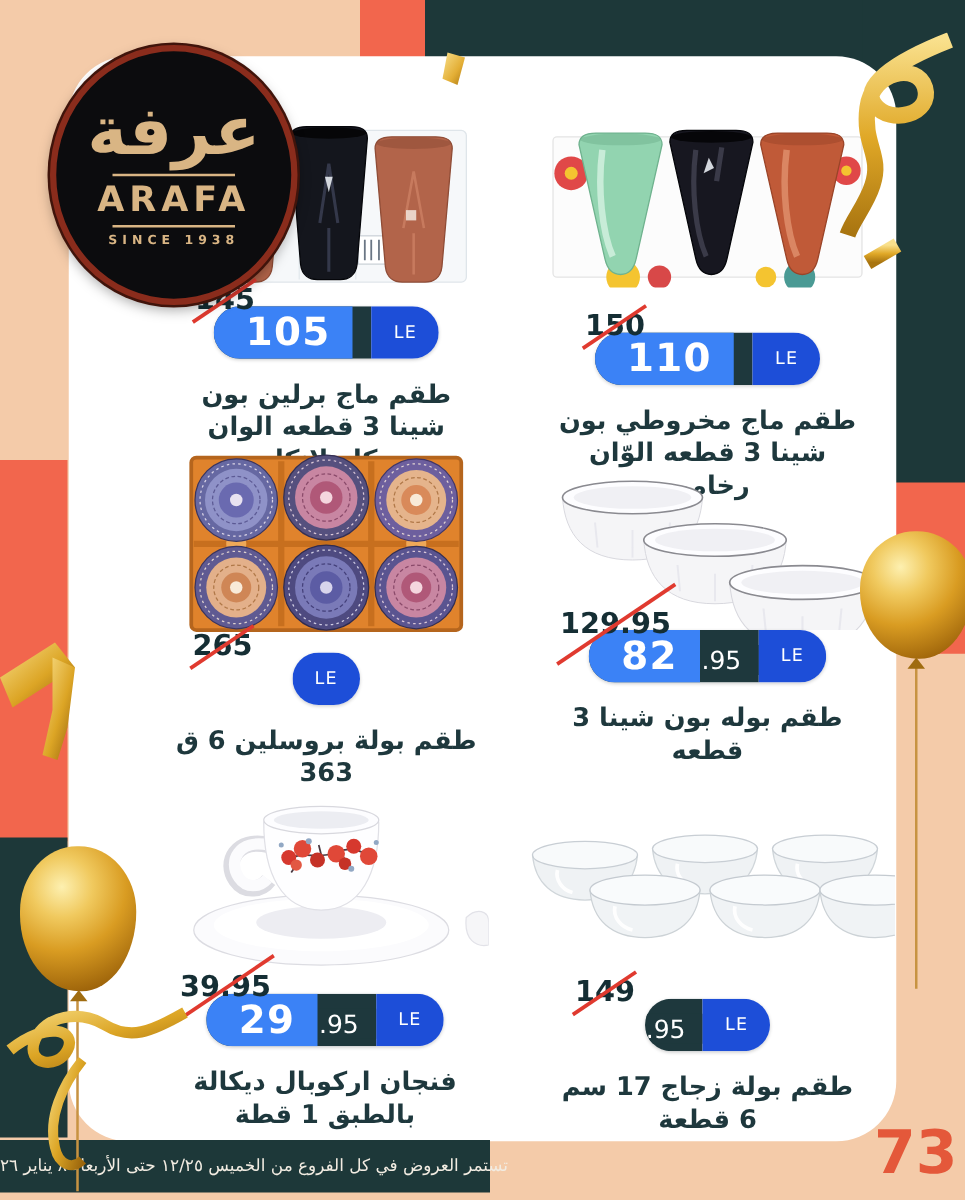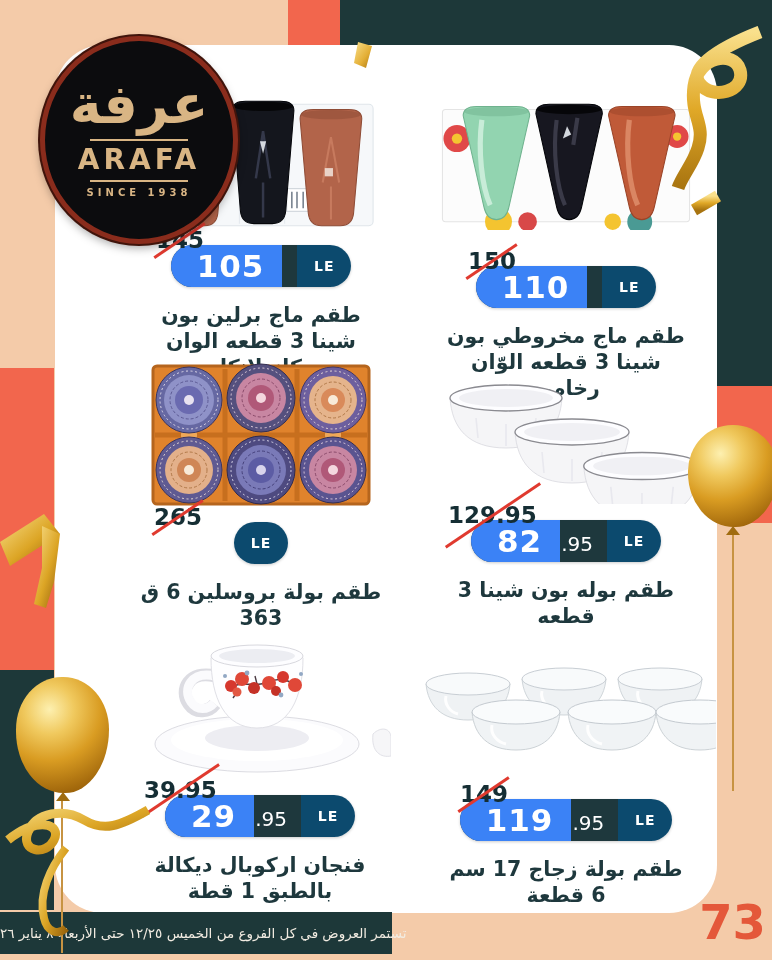--- a/index.html
+++ b/index.html
@@ -31,38 +31,38 @@
   .cell1{left:122px;top:92px;width:278px;}
   .cell2{left:420px;top:95px;width:292px;}
   .cell3{left:122px;top:360px;width:278px;}
   .cell4{left:420px;top:352px;width:292px;}
   .cell5{left:118px;top:626px;width:284px;}
   .cell6{left:416px;top:646px;width:300px;}
   .price-row{position:relative;width:100%;height:44px;display:flex;justify-content:center;}
   .cell1 .price-row{margin-top:8px;}
   .cell2 .price-row{margin-top:36px;}
   .cell3 .price-row{margin-top:12px;}
-  .cell4 .price-row{margin-top:16px;}
+  .cell4 .price-row{}
   .cell5 .price-row{margin-top:14px;}
   .cell6 .price-row{margin-top:28px;}
   .old-price{position:absolute;top:-18px;font-weight:bold;font-size:23px;color:#152e34;}
   .cell1 .old-price{left:34px;}  .cell2 .old-price{left:48px;}
   .cell3 .old-price{left:32px;}  .cell4 .old-price{left:28px;}
   .cell5 .old-price{left:26px;}  .cell6 .old-price{left:44px;}
   .old-price::after{content:"";position:absolute;left:-14%;top:46%;width:128%;height:3px;
         background:#e03a2f;transform:rotate(-34deg);}
   .pill{display:flex;align-items:stretch;height:42px;border-radius:22px;overflow:hidden;
         box-shadow:0 1px 3px rgba(0,0,0,.2);}
   .pill-num{background:#3b82f6;color:#fff;display:flex;align-items:center;justify-content:center;
         padding:0 18px 0 26px;font-weight:bold;font-size:31px;letter-spacing:1px;}
   .pill-frac{font-size:20px;font-weight:normal;color:#fff;align-self:flex-end;
         margin:0 0 6px 1px;background:#1e383d;padding-right:14px;}
   .pill-num-wrap{display:flex;background:#1e383d;}
-  .pill-cur{background:#0c4a6e;color:#fff;display:flex;align-items:center;justify-content:center;
-        width:54px;font-weight:bold;font-size:14px;letter-spacing:1px;}
+  .pill-cur{background:#1d4ed8;color:#fff;display:flex;align-items:center;justify-content:center;
+        width:54px;font-weight:normal;font-size:14px;letter-spacing:1px;}
   .desc{margin-top:13px;font-weight:bold;font-size:20.5px;line-height:1.28;color:#1e383d;
         text-align:center;direction:rtl;white-space:pre-line;}
   
   .footer-bar{position:absolute;left:0;top:912px;width:392px;height:42px;background:#1d3839;
         z-index:2;display:flex;align-items:center;justify-content:center;}
   .footer-note{color:#f2ece2;font-size:13.5px;direction:rtl;padding:0 14px;white-space:nowrap;}
   .page-num{position:absolute;right:6px;top:898px;z-index:2;color:#e4583a;
         font-size:48px;font-weight:bold;line-height:1;}
   
   .decor{position:absolute;z-index:4;pointer-events:none;}
@@ -439,21 +439,20 @@
         <g transform="translate(284,66)">
           <path d="M-44,0 C-42,24 -27,38 0,38 C27,38 42,24 44,0 Z" fill="#f0f3f5" stroke="#ccd2d6"></path>
           <ellipse cx="0" cy="0" rx="44" ry="12" fill="#f9fbfc" stroke="#c4cad0"></ellipse>
         </g>
       </g>
     </svg>
     <div class="price-row">
       <span class="old-price">149</span>
       <div class="pill">
         <div class="pill-num-wrap">
-            <span class="pill-num">119</span>
             <span class="pill-frac">.95</span>
           </div>
         <span class="pill-cur">LE</span>
       </div>
     </div>
     <div class="desc">طقم بولة زجاج 17 سم
 6 قطعة</div>
   </div>
 
   <div class="footer-bar">

